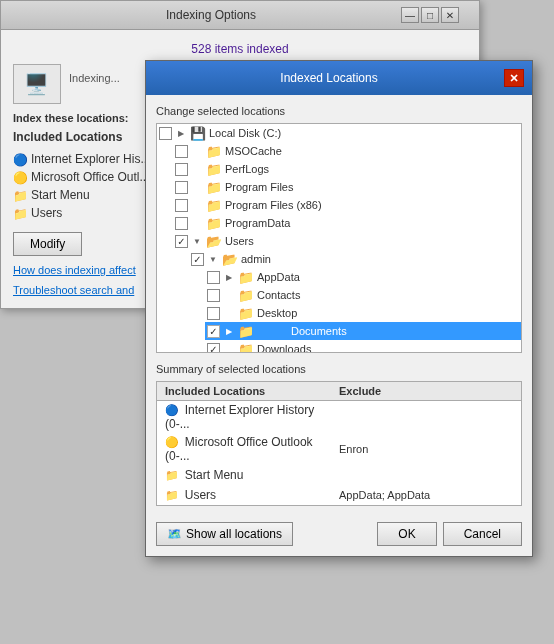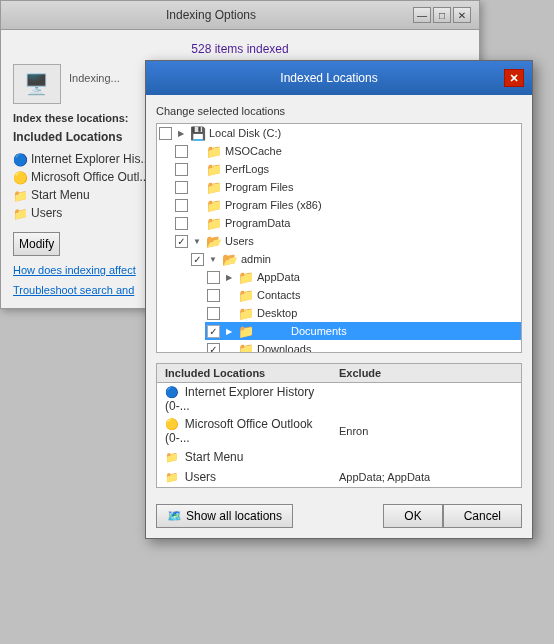--- a/index.html
+++ b/index.html
@@ -9,21 +9,21 @@
     .indexing-options-window {
       position: absolute;
       top: 0; left: 0;
       width: 480px;
       background: #f0f0f0;
       border: 1px solid #999;
       box-shadow: 2px 2px 8px rgba(0,0,0,0.3);
     }
     .indexing-options-titlebar {
       background: linear-gradient(to bottom, #d8d8d8, #c0c0c0);
-      padding: 6px 8px;
+      padding: 6px 20px;
       display: flex;
       align-items: center;
       justify-content: flex-end;
       border-bottom: 1px solid #999;
     }
     .indexing-options-titlebar .title {
       flex: 1;
       text-align: center;
       font-size: 12px;
       color: #333;
@@ -90,21 +90,21 @@
       width: 14px; height: 12px;
       margin-right: 4px;
       display: inline-block;
     }
     .folder-yellow {
       color: #e8a000;
     }
     .folder-ie { color: #3366cc; }
     .modify-btn {
       margin-top: 10px;
-      padding: 4px 5px;
+      padding: 4px 16px;
       background: linear-gradient(to bottom, #f5f5f5, #dcdcdc);
       border: 1px solid #888;
       cursor: pointer;
       font-size: 12px;
     }
     .link-text {
       color: #0066cc;
       text-decoration: underline;
       cursor: pointer;
       font-size: 11px;
@@ -233,21 +233,21 @@
     .show-all-btn {
       display: flex;
       align-items: center;
       gap: 4px;
       padding: 4px 10px;
       background: linear-gradient(to bottom, #f5f5f5, #dcdcdc);
       border: 1px solid #888;
       cursor: pointer;
       font-size: 11px;
     }
-    .footer-buttons { display: flex; }
+    .footer-buttons { display: flex; gap: 6px; }
     .ok-btn, .cancel-btn {
       padding: 4px 20px;
       background: linear-gradient(to bottom, #f5f5f5, #dcdcdc);
       border: 1px solid #888;
       cursor: pointer;
       font-size: 12px;
     }
   </style>
 </head>
 <body>
@@ -387,20 +387,21 @@
       </div>
 
       <div class="tree-row indent3">
         <div class="checkbox checked">✓</div>
         <span class="expand-arrow"></span>
         <span class="folder-icon folder-closed">📁</span>
         <span class="tree-label">Downloads</span>
       </div>
     </div>
 
+    <div class="section-label">Summary of selected locations</div>
     <div class="summary-section">
       <div class="summary-header">
         <span class="summary-col-header">Included Locations</span>
         <span class="summary-col-header">Exclude</span>
       </div>
       <div class="summary-row">
         <div class="summary-cell">
           <span style="margin-right:3px; color:#3366cc; font-size:11px;">🔵</span>
           <span>Internet Explorer History (0-...</span>
         </div>

